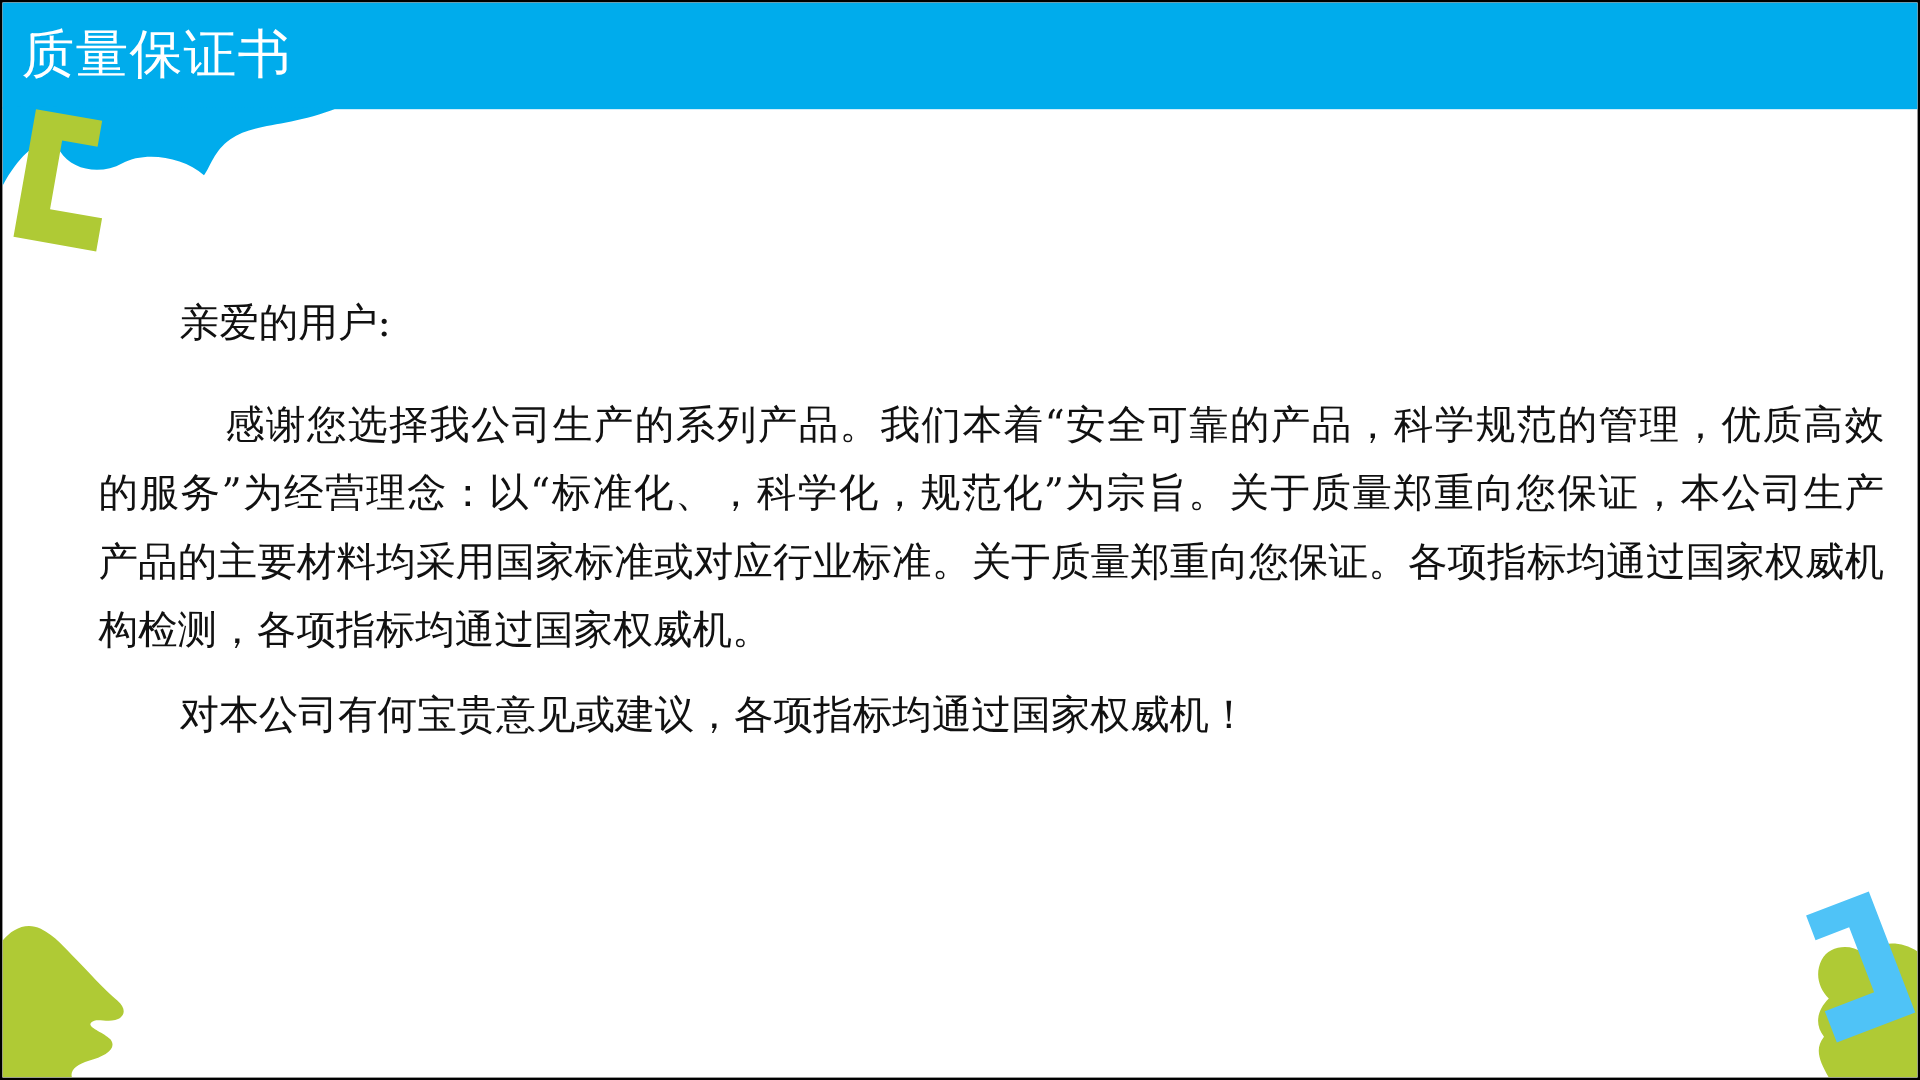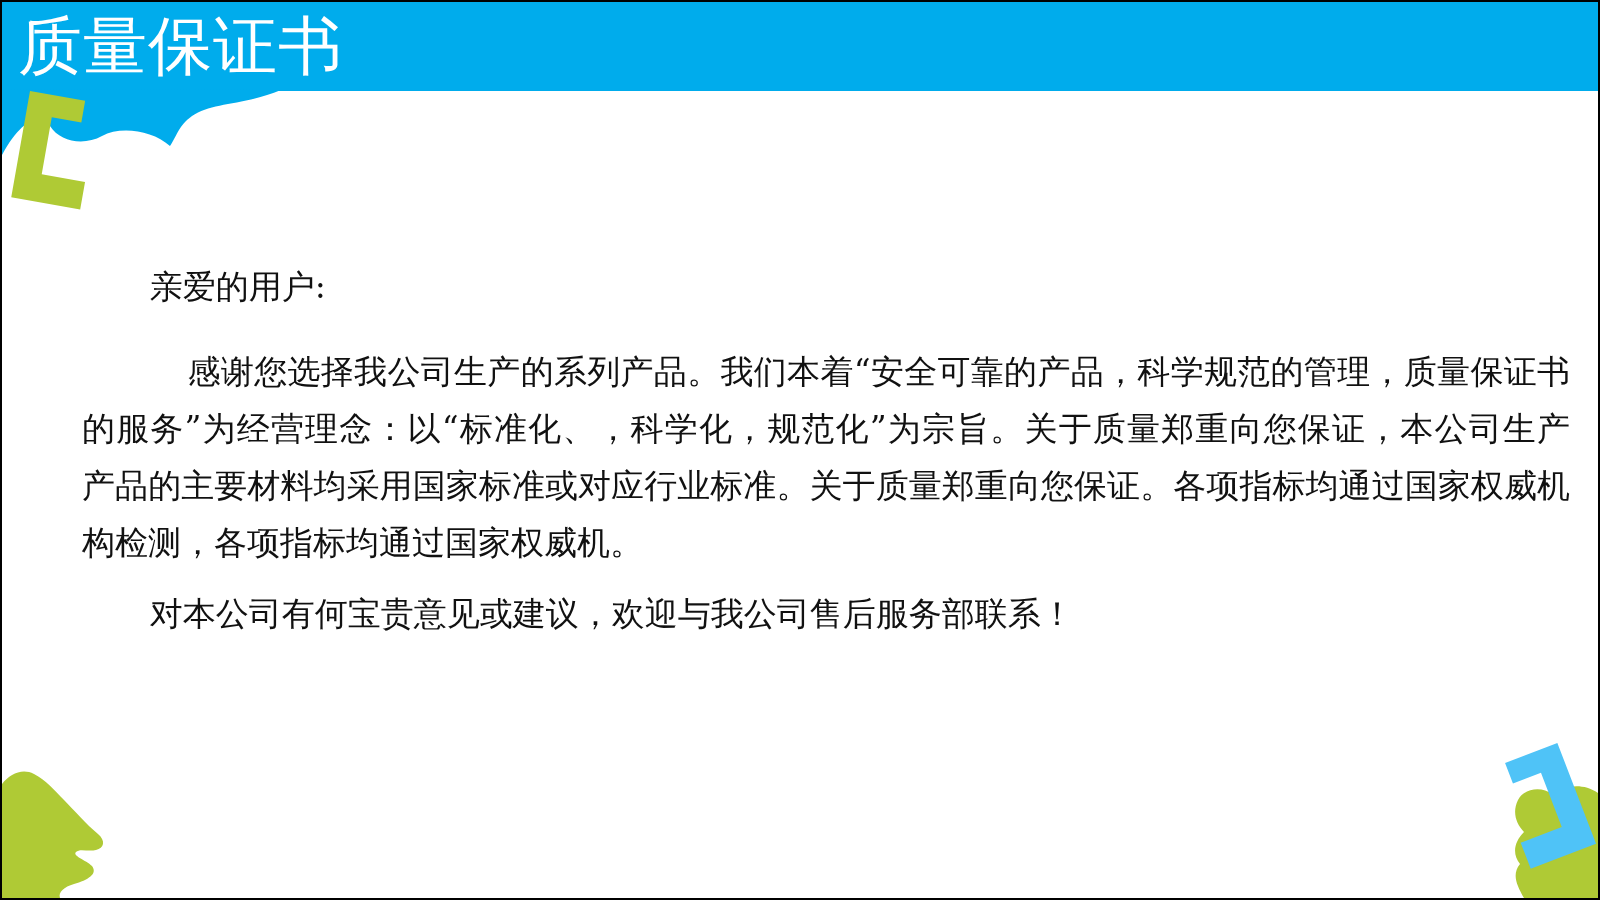--- a/index.html
+++ b/index.html
@@ -16,35 +16,35 @@
   .header {
     position: absolute;
     top: 0; left: 0; right: 0;
     height: 89px;
     background: #00ACEC;
   }
   .title {
     position: absolute;
     left: 16px;
     top: 14px;
-    font-size: 64px;
+    font-size: 44px;
     line-height: 60px;
     color: #ffffff;
     letter-spacing: 1px;
     white-space: nowrap;
   }
   .dec { position: absolute; pointer-events: none; }
   .dec-tl { top: 87px; left: 0; }
   .dec-bl { bottom: 0; left: 0; }
   .dec-br { bottom: 0; right: 0; }
   .content {
     position: absolute;
     left: 80px;
     right: 28px;
-    top: 256px;
+    top: 238px;
     font-size: 33px;
     line-height: 57px;
     color: #111111;
   }
   .greeting {
     text-indent: 2.05em;
     margin: 0 0 28px 0;
   }
   .p1-line {
     text-align: justify;
@@ -89,22 +89,22 @@
              C54,186 58,196 66,210 L140,210 Z" fill="#AFCA35"></path>
     <g transform="translate(34,80) rotate(-21)">
       <path d="M70 0 H14 V22 H44 V80 H0 V108 H70 Z" fill="#4FC3F7"></path>
     </g>
   </svg>
 
   <div class="content">
     <p class="greeting">亲爱的用户:</p>
 
     <div>
-      <div class="p1-line first">感谢您选择我公司生产的系列产品。我们本着“安全可靠的产品，科学规范的管理，质量保证书</div>
+      <div class="p1-line first">感谢您选择我公司生产的系列产品。我们本着“安全可靠的产品，科学规范的管理，优质高效</div>
       <div class="p1-line">的服务”为经营理念：以“标准化、，科学化，规范化”为宗旨。关于质量郑重向您保证，本公司生产</div>
       <div class="p1-line">产品的主要材料均采用国家标准或对应行业标准。关于质量郑重向您保证。各项指标均通过国家权威机</div>
       <div class="p1-line last">构检测，各项指标均通过国家权威机。</div>
     </div>
 
-    <p class="closing">对本公司有何宝贵意见或建议，欢迎与我公司售后服务部联系！</p>
+    <p class="closing">对本公司有何宝贵意见或建议，各项指标均通过国家权威机！</p>
   </div>
 
 </div>
 
 </body></html>

